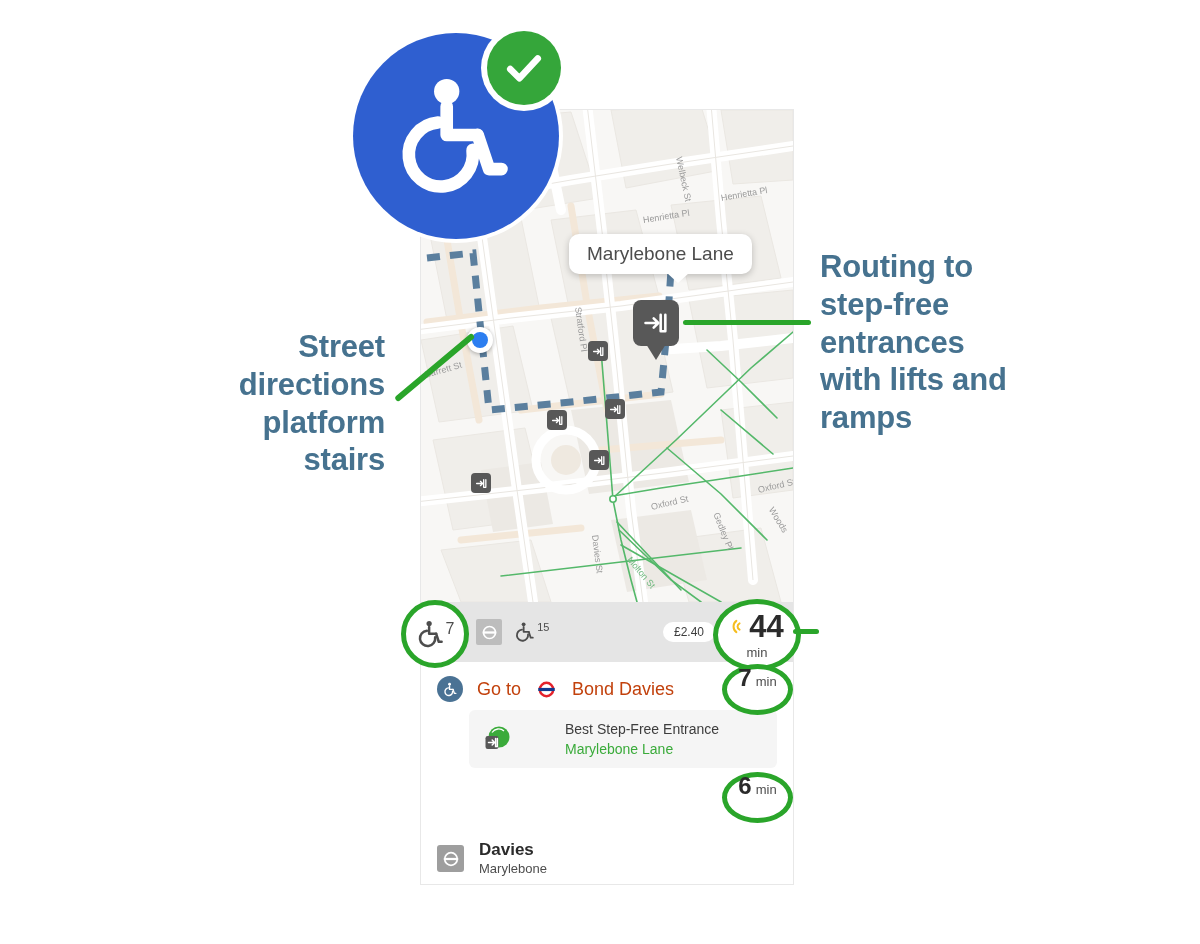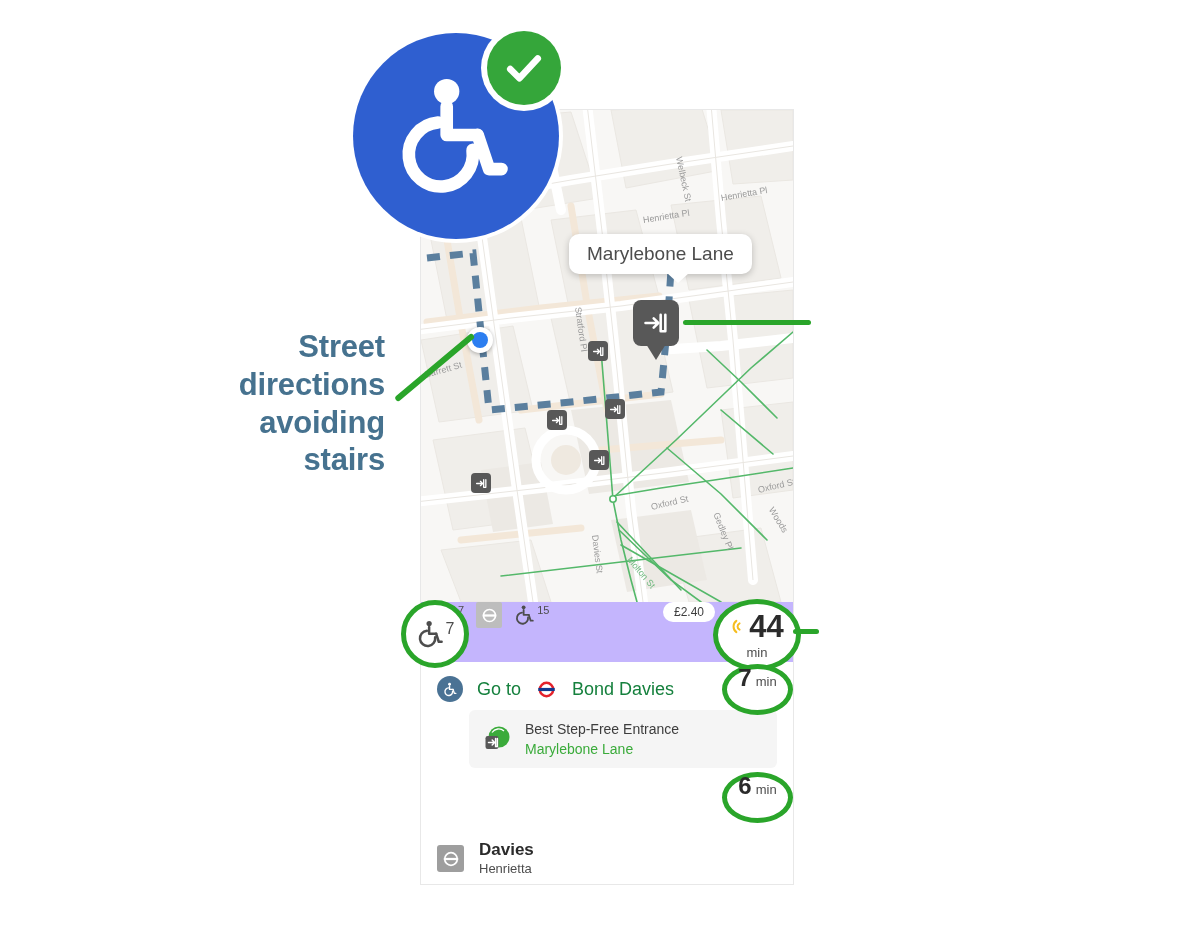--- a/index.html
+++ b/index.html
@@ -161,22 +161,22 @@
     background:#35a63a;
     display:flex;align-items:center;justify-content:center;
   }
   #badge .tick svg{width:44px;height:44px;}
 
   
   #summary {
     position:absolute;
     left:0; top:492px;
     width:372px; height:60px;
-    background:#c4b5fd;
-    display:flex; align-items:flex-start;
+    background:#e5e5e5;
+    display:flex; align-items:center;
     padding: 0 14px;
     box-sizing:border-box;
   }
   .modes { display:flex; align-items:center; gap:12px; }
   .mode { display:flex; align-items:flex-start; color:#4d4d4d; }
   .mode svg { width:22px; height:22px; }
   .mode sup { font-size:11px; line-height:1; margin-left:1px; margin-top:1px;}
   .tubebadge {
     width:26px;height:26px;background:#bdbdbd;border-radius:2px;
     display:flex;align-items:center;justify-content:center;
@@ -212,41 +212,42 @@
   .wcircle {
     width:26px;height:26px;border-radius:50%;
     background:#4a7294;
     display:flex;align-items:center;justify-content:center;
     flex:0 0 auto;
   }
   .wcircle svg{width:15px;height:15px;}
   .steptext {
     margin-left:14px;
     font-size:18px;
-    color:#15803d;
+    color:#c2410c;
     display:flex; align-items:center; gap:16px;
   }
   .steptext svg.roundel{width:19px;height:19px;}
   .steptime {
     margin-left:auto;
     display:flex;align-items:baseline;gap:4px;
   }
   .steptime .n{font-size:22px;font-weight:bold;color:#2b2b2b;}
   .steptime .u{font-size:12px;color:#4d4d4d;}
 
   
   #entcard {
     position:absolute;
     left: 48px; top: 600px;
     width: 308px; height: 58px;
     background:#f5f5f5;
     border-radius:6px;
     display:flex;align-items:center;
     padding: 0 14px;
     box-sizing:border-box;
+    gap:40px;
   }
   #entcard .ico { width:30px;height:30px;position:relative;flex:0 0 auto;}
   #entcard .txt { margin-left:12px; }
   #entcard .t1 { font-size:14px; color:#3d3d3d; line-height:1.45;}
   #entcard .t2 { font-size:14px; color:#3aab3a; line-height:1.45;}
 
   
   #step2 {
     top: 666px; height: 56px;
     padding: 0 16px;
@@ -517,21 +518,21 @@
 
     <div class="step" id="step3">
       <span class="lbadge">
         <svg viewBox="0 0 24 24">
           <circle cx="12" cy="12" r="8.4" fill="none" stroke="#ffffff" stroke-width="2.3"></circle>
           <rect x="2.4" y="10.5" width="19.2" height="3" fill="#ffffff"></rect>
         </svg>
       </span>
       <span class="ltext">
         <div class="ln">Davies</div>
-        <div class="ld">Henrietta</div>
+        <div class="ld">Marylebone</div>
       </span>
     </div>
   </div>
 
   <div id="badge">
     <div class="ring"></div>
     <div class="disc">
       <svg viewBox="0 0 24 24">
         <circle cx="10.2" cy="3.4" r="2.45" fill="#ffffff"></circle>
         <path d="M10.2 6.3v5.5h5.9" fill="none" stroke="#ffffff" stroke-width="2.45" stroke-linecap="round" stroke-linejoin="round"></path>
@@ -578,21 +579,22 @@
     <span style="font-size:24px;font-weight:bold;color:#2b2b2b;">7</span>
     <span style="font-size:13px;color:#4d4d4d;">min</span>
   </div>
 
   <div class="hl" style="left:722px; top:772px; width:71px; height:51px;"></div>
   <div class="hlc" style="left:722px; top:772px; width:71px; height:51px; flex-direction:row; align-items:baseline; justify-content:center; gap:4px;">
     <span style="font-size:24px;font-weight:bold;color:#2b2b2b;">6</span>
     <span style="font-size:13px;color:#4d4d4d;">min</span>
   </div>
 
-  <div class="annot left" style="left:210px; top:328px; width:175px;">Street directions avoiding stairs</div>
-
+  <div class="annot left" style="left:210px; top:328px; width:175px;">Street directions platform stairs</div>
+
+  <div class="annot right" style="left:820px; top:248px; width:200px;">Routing to step-free entrances with lifts and ramps</div>
 
 
   <div class="greenline" style="left:396px; top:397px; width:101px; height:6px; transform: rotate(-40deg);"></div>
   <div class="greenline" style="left:683px; top:320px; width:128px; height:5px;"></div>
   <div class="greenline" style="left:793px; top:629px; width:26px; height:5px;"></div>
 
 </div>
 
 </body></html>

